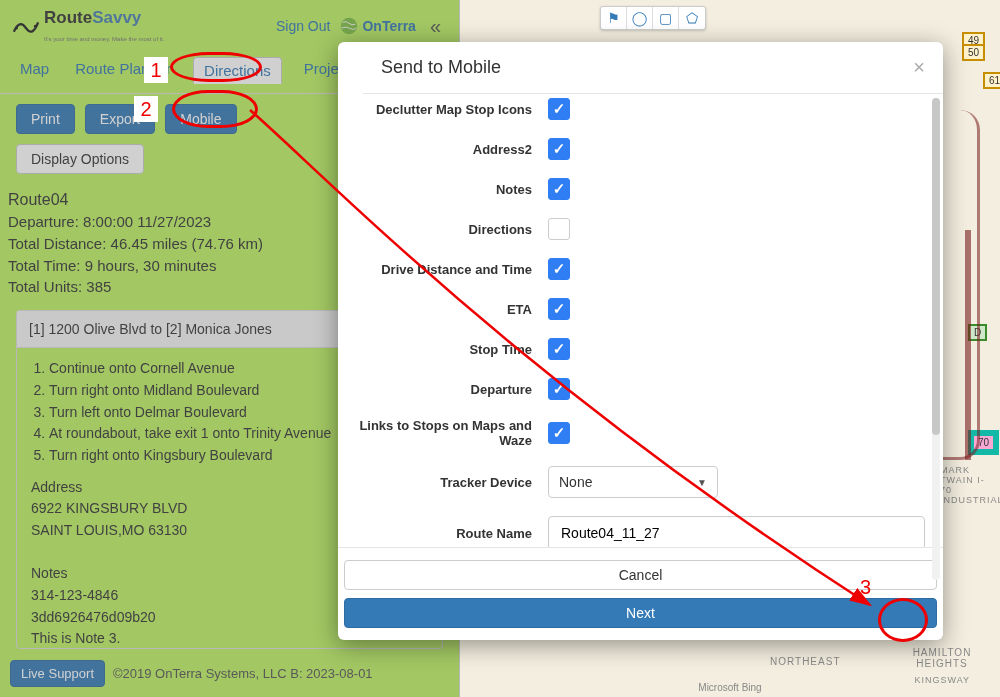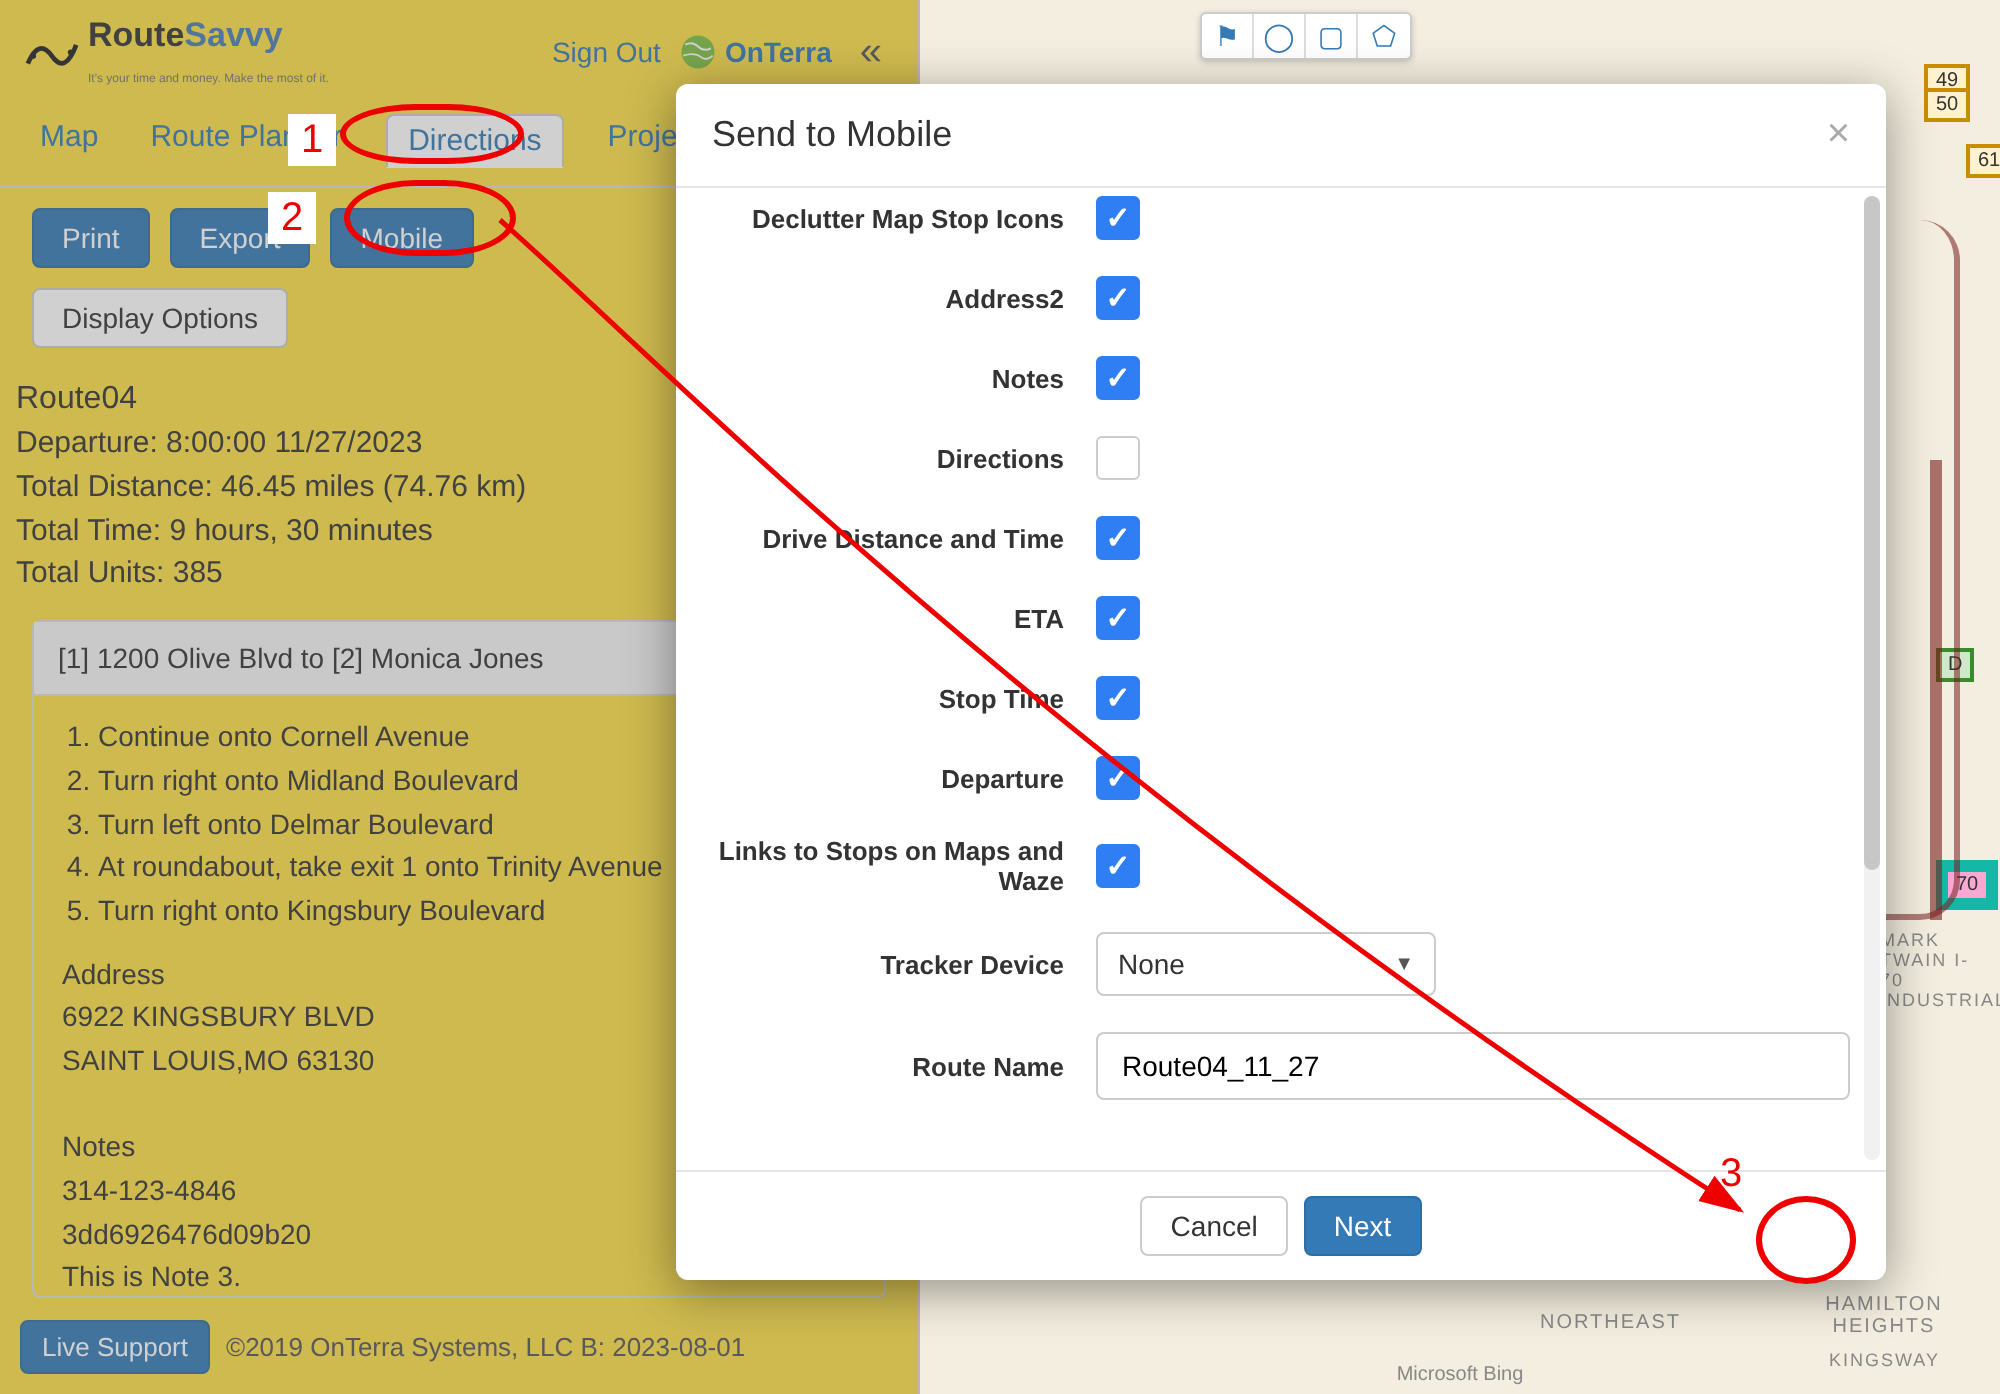--- a/index.html
+++ b/index.html
@@ -1,19 +1,19 @@
 <!DOCTYPE html>
 <html><head>
 <meta charset="utf-8">
 <style>
 * { box-sizing: border-box; margin: 0; padding: 0; }
 body { font-family: -apple-system, BlinkMacSystemFont, "Segoe UI", Arial, sans-serif; font-size: 14px; color: #333; width: 1000px; height: 697px; overflow: hidden; position: relative; background: #f9f9f9; }
 
 
-.bg-panel { position: absolute; top: 0; left: 0; width: 460px; height: 697px; background: #fde047; border-right: 1px solid #ddd; }
+.bg-panel { position: absolute; top: 0; left: 0; width: 460px; height: 697px; background: #bef264; border-right: 1px solid #ddd; }
 .bg-overlay { position: absolute; top:0; left:0; width:460px; height:697px; background: rgba(100,100,100,0.30); z-index: 5; }
 .header { display: flex; align-items: center; justify-content: space-between; padding: 8px 12px; }
 .logo { display: flex; align-items: center; gap: 4px; }
 .logo-icon { width: 28px; height: 22px; display:inline-block; }
 .logo-text { font-weight: 600; font-size: 17px; color:#333; }
 .logo-sub { font-size: 6px; color:#777; }
 .header-right { display:flex; align-items:center; gap:8px; }
 .sign-out { color:#337ab7; font-size: 14px; cursor:pointer; }
 .onterra { display:flex; align-items:center; gap:2px; font-size:14px; color:#337ab7; font-weight:600; }
 .chev-collapse { font-size: 20px; color:#555; cursor:pointer; padding:0 6px; }
@@ -42,33 +42,33 @@
 .map { position:absolute; top:0; left:460px; right:0; bottom:0; background:#f3eedf; overflow:hidden; }
 .map .roadbox { position:absolute; border:2px solid #c78e00; background:#fff2cc; font-size:10px; padding:1px 4px; color:#333; }
 .map .greenbox { position:absolute; border:2px solid #3c8a2e; background:#cfe8c9; font-size:10px; padding:1px 4px; color:#333; }
 .map .bluebox { position:absolute; border:6px solid #14b8a6; background:#f9a8d4; font-size:10px; padding:1px 4px; color:#333; }
 .map .routeline { position:absolute; border:3px solid #7a1d1d; }
 .map-ctrl { position:absolute; top:6px; left:140px; display:flex; gap:0; background:#fff; border:1px solid #ccc; border-radius:3px; box-shadow:0 1px 3px rgba(0,0,0,.2); z-index:3; }
 .map-ctrl .c { width:26px; height:22px; display:flex; align-items:center; justify-content:center; color:#337ab7; border-right:1px solid #ddd; cursor:pointer; font-size:14px; }
 .map-ctrl .c:last-child { border-right:none; }
 .map-attr { position:absolute; left:50%; bottom:4px; transform:translateX(-50%); color:#888; font-size:10px; }
 .modal { position:absolute; top:42px; left:338px; width:605px; height:598px; background:#fff; border-radius:6px; box-shadow:0 5px 25px rgba(0,0,0,.4); z-index:20; display:flex; flex-direction:column; }
-.modal-header { padding:14px 18px; border-bottom:1px solid #e5e5e5; display:flex; justify-content:space-between; align-items:center; }
+.modal-header { padding:14px 18px; border-bottom:1px solid #e5e5e5; display:flex; justify-content:space-between; align-items:center;margin-left:25px; }
 .modal-title { font-size:18px; font-weight:500; color:#333; }
 .modal-close { font-size:20px; color:#aaa; cursor:pointer; font-weight:300; }
 .modal-body { flex:1; padding:10px 10px 10px 10px; overflow-y:auto; }
 .form-row { display:flex; align-items:center; margin-bottom:18px; }
 .form-label { width:200px; text-align:right; padding-right:16px; font-size:13px; font-weight:600; color:#333; }
 .form-row .chk { width:22px; height:22px; border:1px solid #ccc; border-radius:3px; display:flex; align-items:center; justify-content:center; cursor:pointer; }
 .form-row .chk.checked { background:#2f7ef3; border-color:#2f7ef3; }
 .form-row .chk.checked::after { content:"✓"; color:#fff; font-weight:700; font-size:15px; }
 .form-row .sel { width:170px; height:32px; border:1px solid #ccc; border-radius:4px; padding:12px 10px; display:flex; align-items:center; justify-content:space-between; cursor:pointer; font-size:14px; background:#fff; }
 .form-row .sel .caret{ font-size:10px; color:#555; }
 .form-row .txt { flex:1; height:34px; border:1px solid #ccc; border-radius:4px; padding:0 12px; font-size:14px; margin-right:8px; }
-.modal-footer { padding:12px 16px; border-top:1px solid #e5e5e5; display:flex; justify-content:center; gap:8px; }
+.modal-footer { padding:12px 6px; border-top:1px solid #e5e5e5; display:flex; justify-content:flex-end; gap:8px;flex-direction:column; }
 .scroll-hint { position:absolute; right:3px; top:56px; bottom:60px; width:8px; background:#f1f1f1; border-radius:4px; }
 .scroll-hint .thumb{ position:absolute; top:0; width:8px; height:70%; background:#c7c7c7; border-radius:4px; }
 
 
 .ann { position:absolute; z-index:40; pointer-events:none; }
 .ann-circle { border:3px solid #e00; border-radius:50%; }
 .ann-box { background:#fff; border:1px solid #fff; color:#e00; font-weight:400; font-size:20px; display:flex; align-items:center; justify-content:center; font-family: Arial; }
 .ann-svg { position:absolute; top:0; left:0; z-index:35; pointer-events:none; }
 </style>
 </head>

